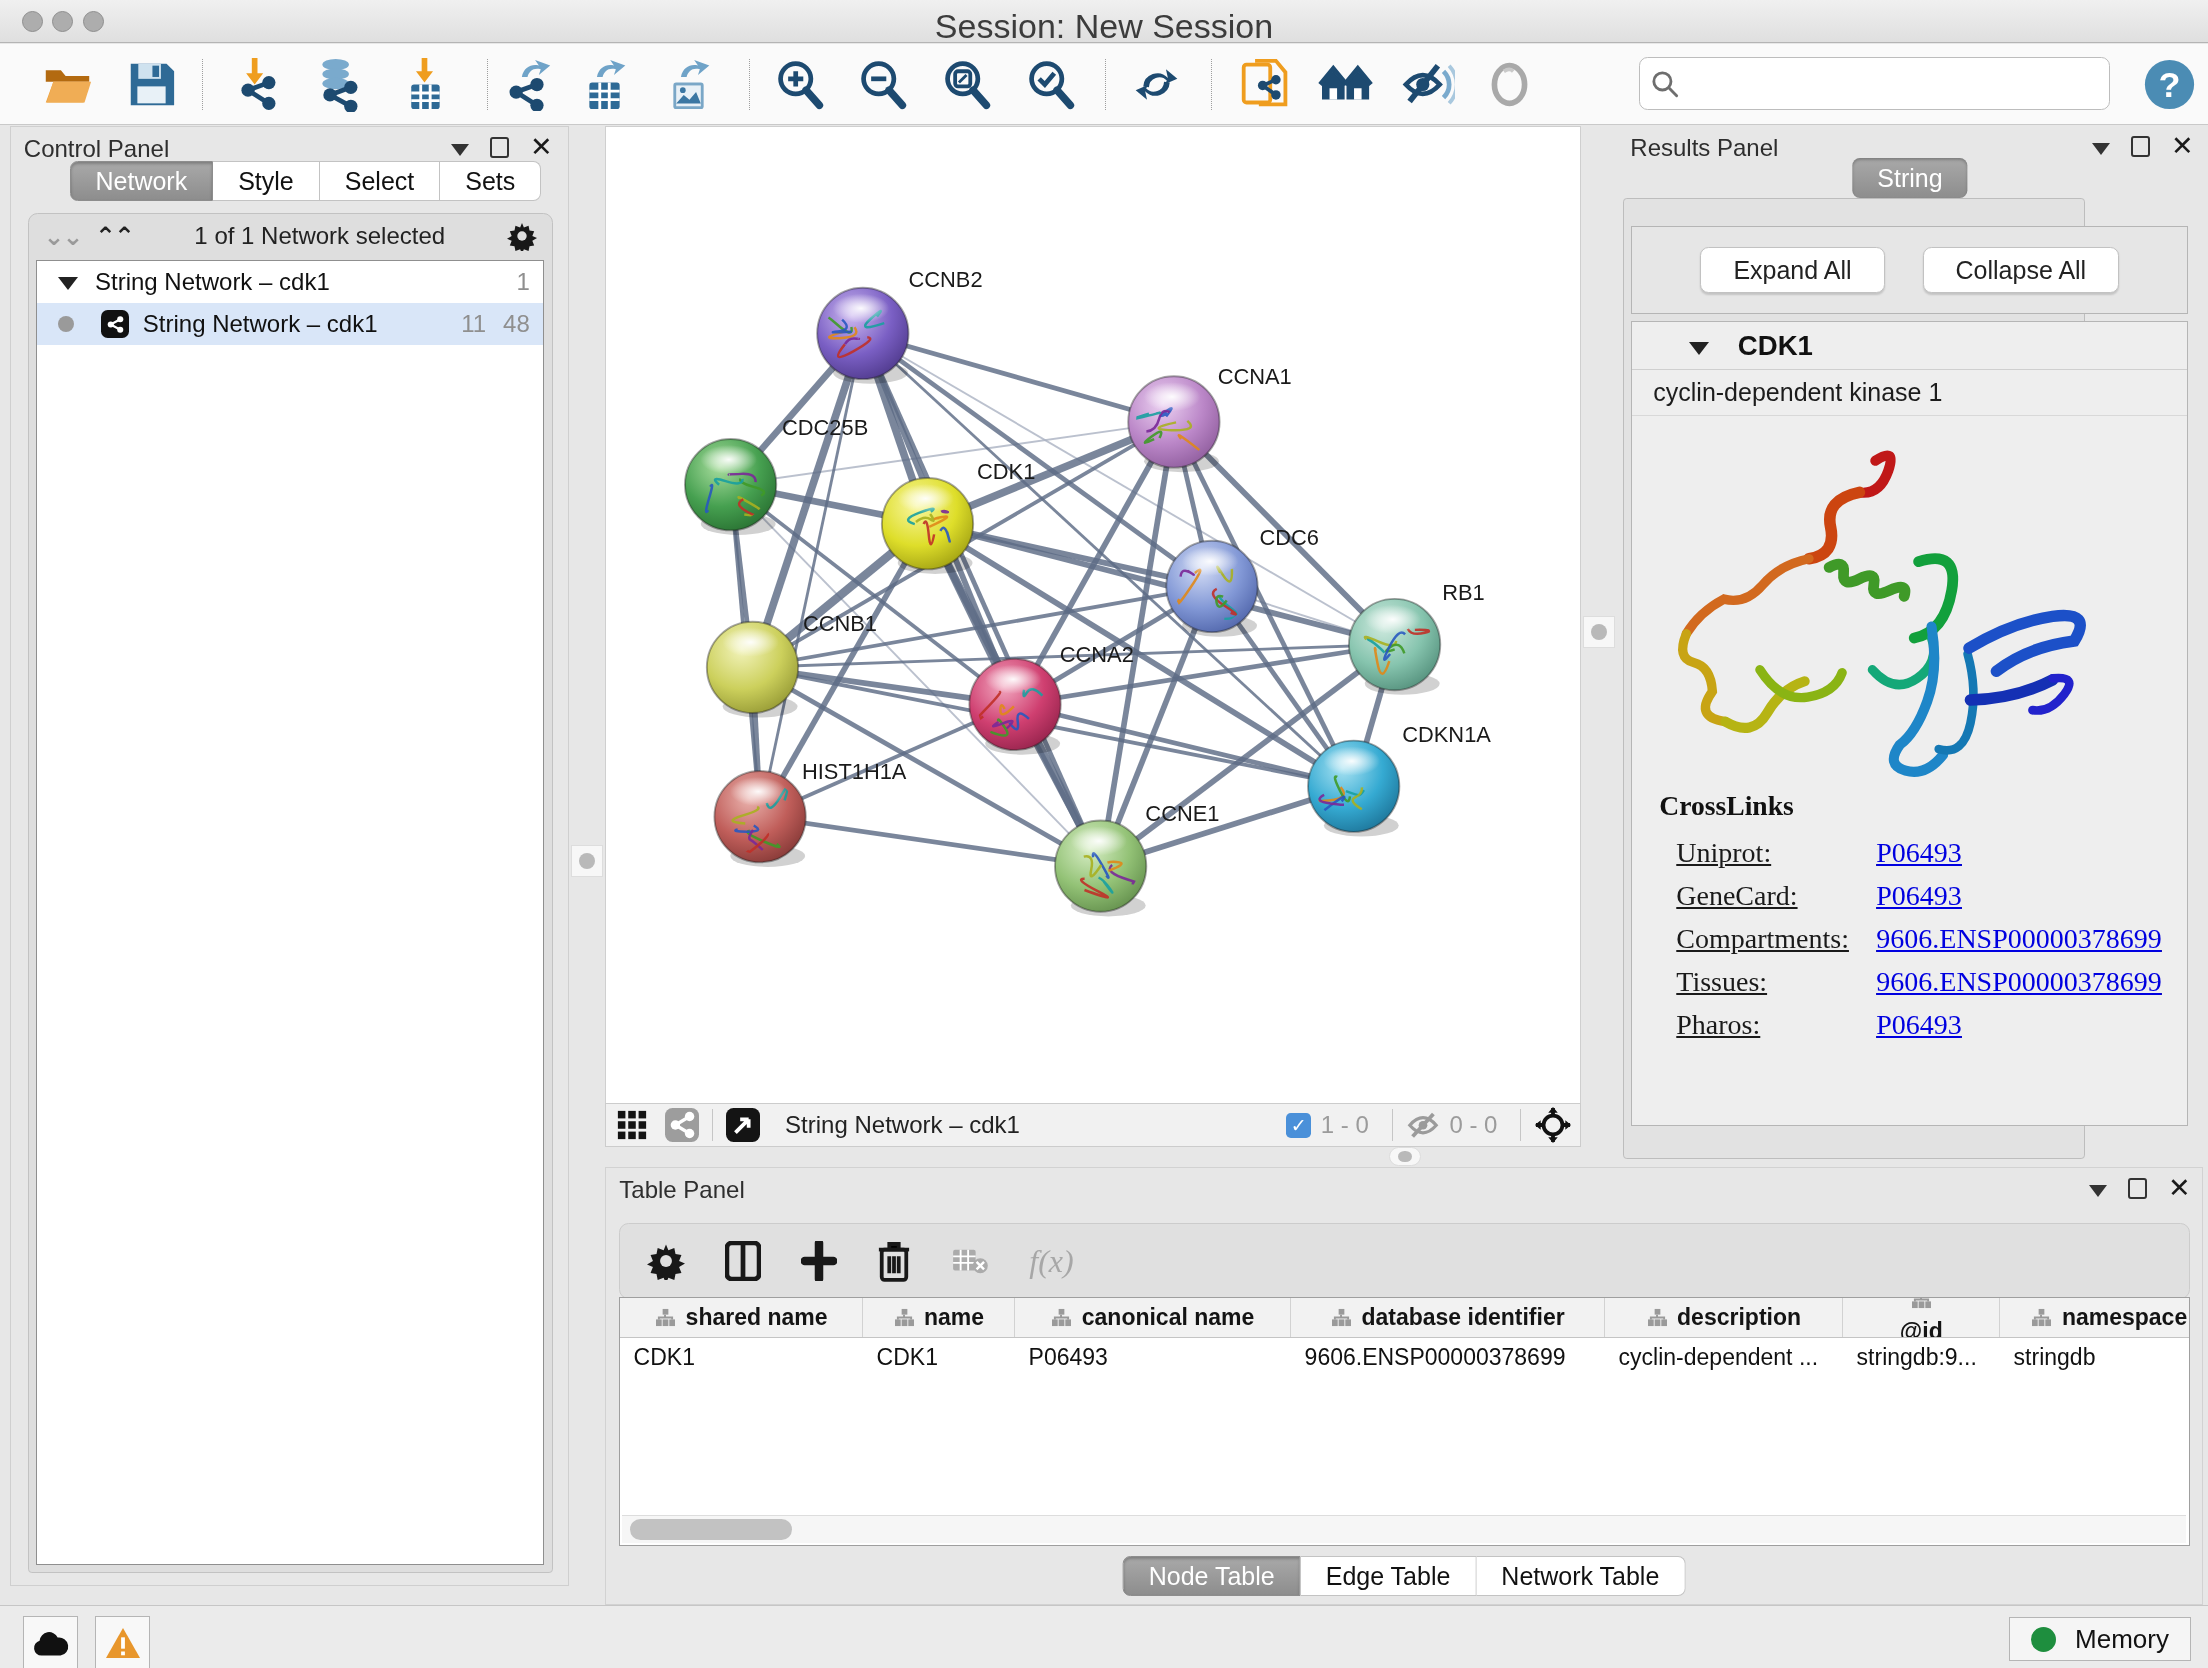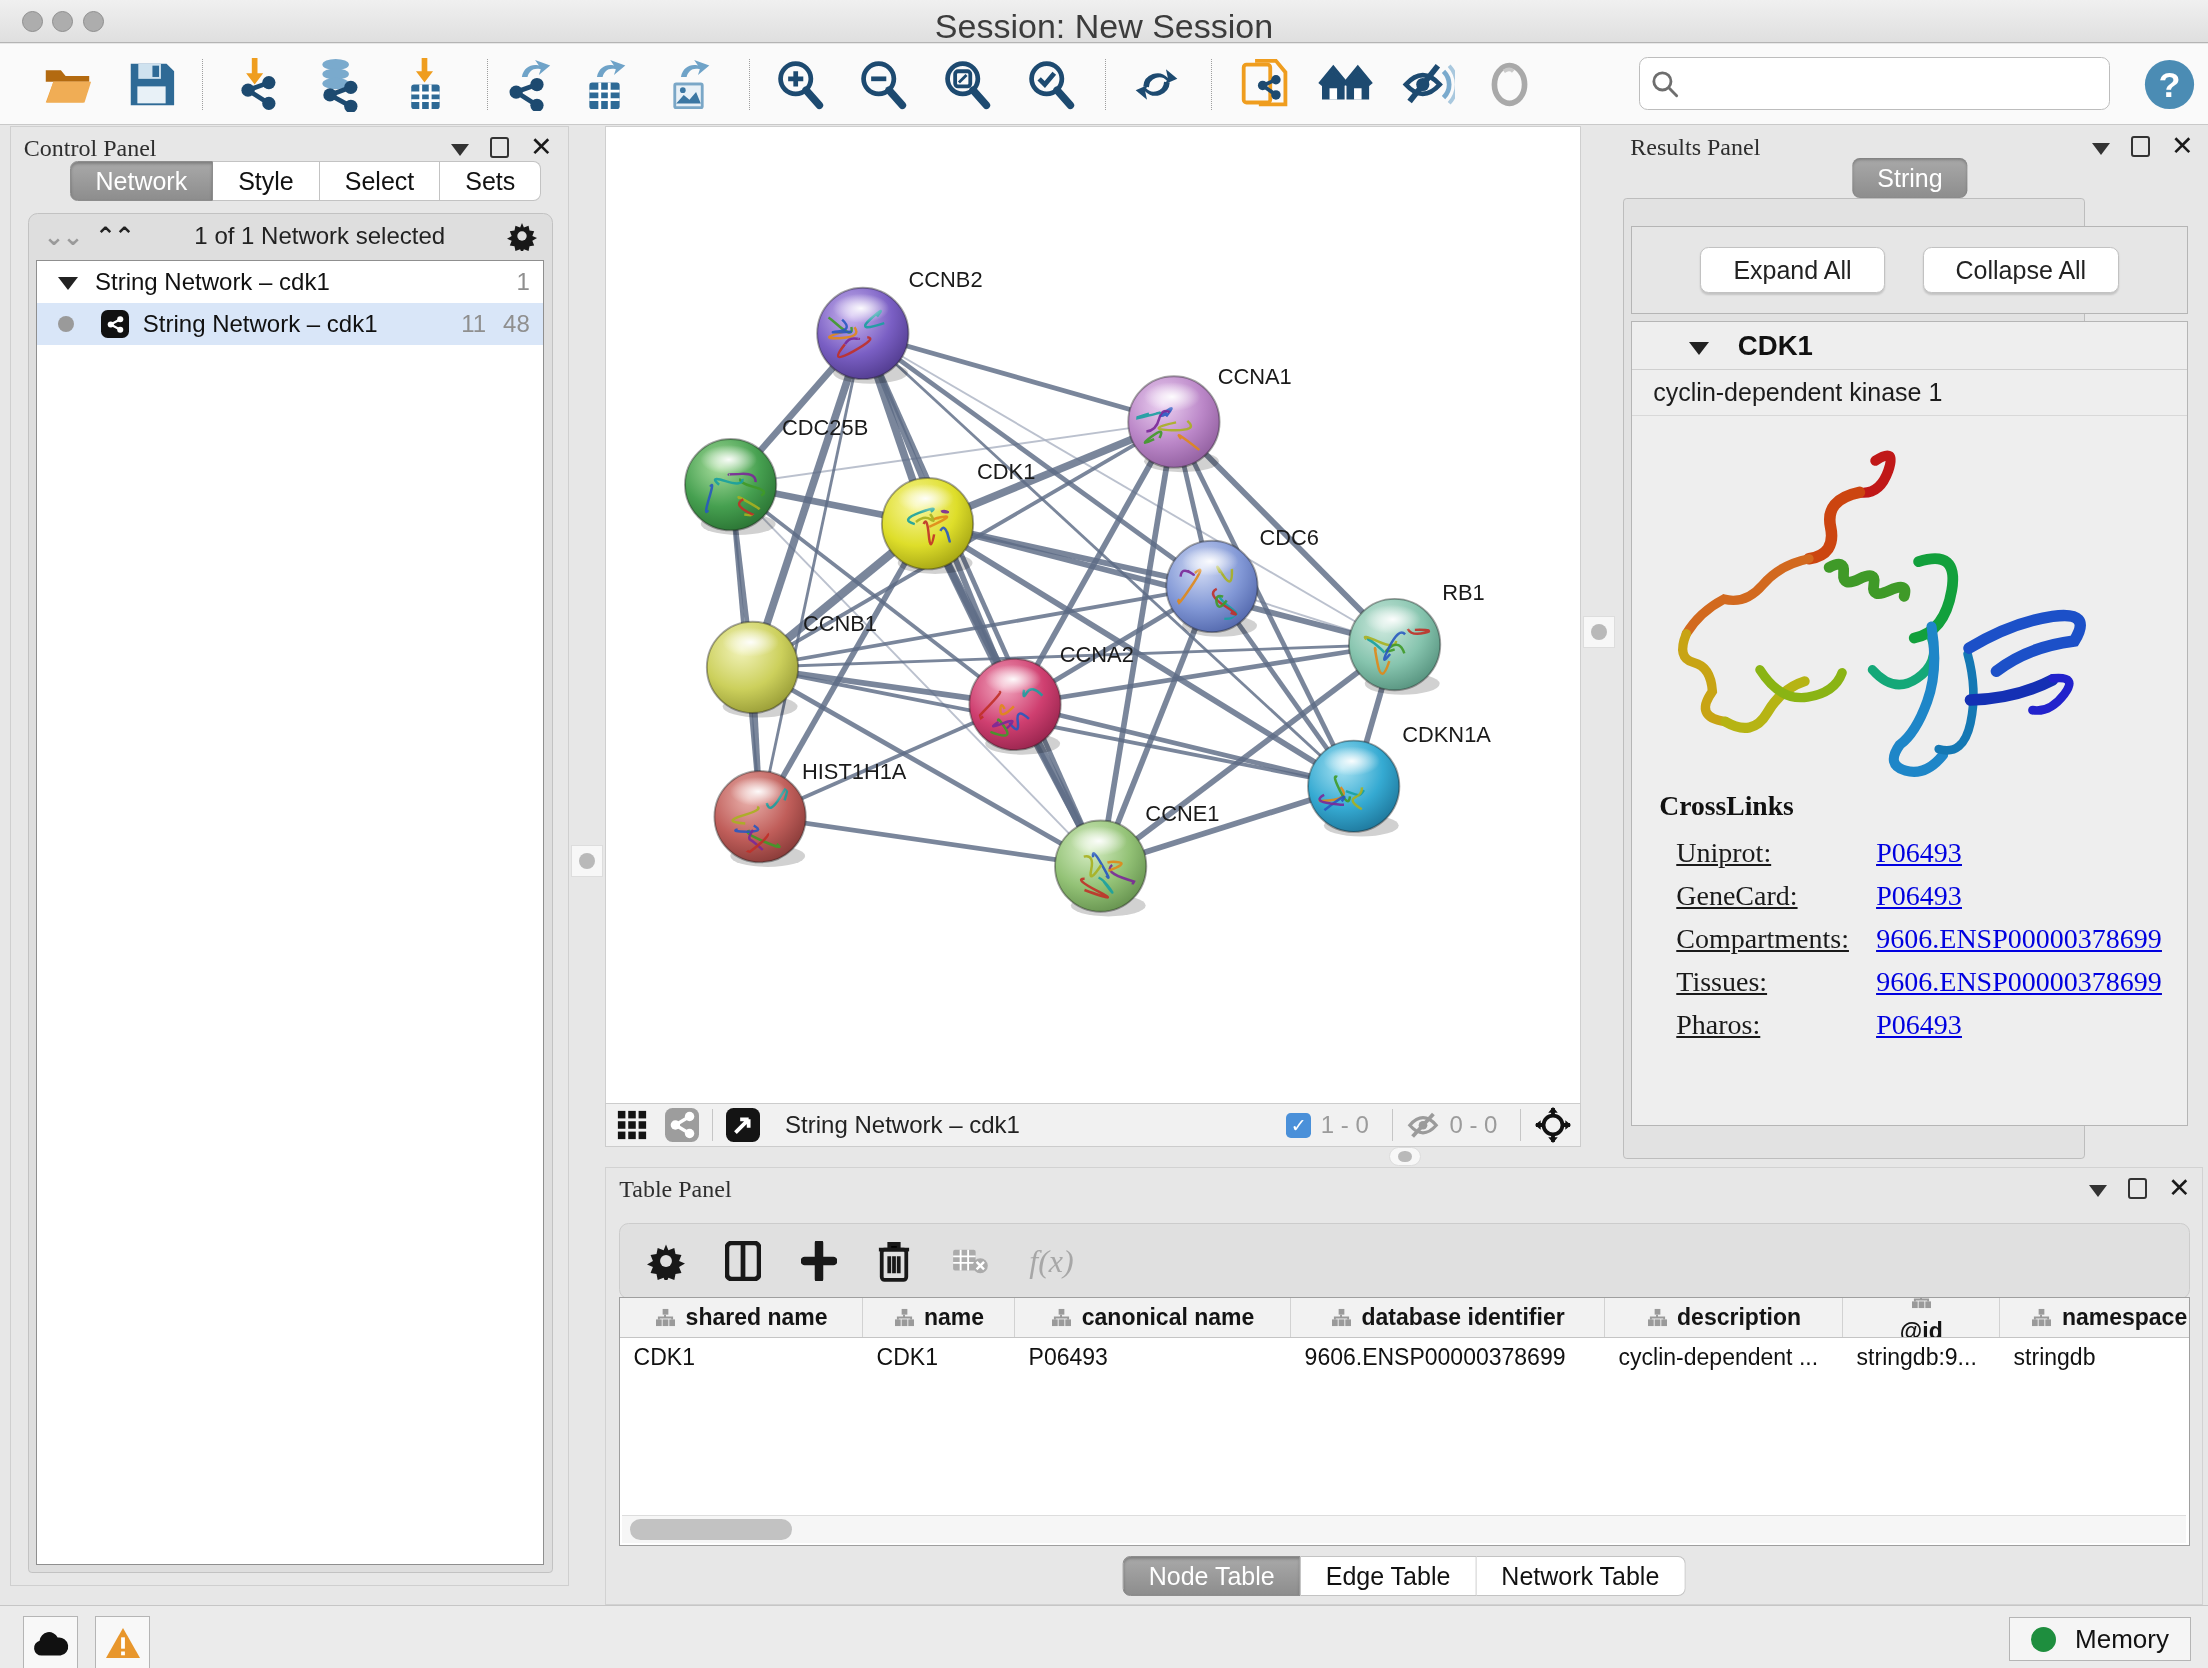--- a/index.html
+++ b/index.html
@@ -19,21 +19,21 @@
   .toolbar{position:absolute;left:0;top:44px;width:2208px;height:81px;background:#fafafa;
     border-bottom:1px solid #c9c9c9;}
   .tbtn{position:absolute;top:11.4px;width:59px;height:59px;display:flex;align-items:center;justify-content:center;}
   .tsep{position:absolute;top:15px;width:0;height:51px;border-left:1.9px dotted #9e9e9e;}
   .searchbox{position:absolute;left:1639px;top:13.3px;width:471px;height:53px;background:#fff;
     border:1.9px solid #bdbdbd;border-radius:8.6px;display:flex;align-items:center;padding:0 11.4px;}
   .searchbox input{border:none;outline:none;font-size:25px;flex:1;margin-left:9.5px;
     font-family:"Liberation Sans",sans-serif;background:transparent;}
 
   
-  .panel-title{font-size:24px;color:#2e2e2e;font-family:Liberation Serif, serif;}
+  .panel-title{font-size:24px;color:#2e2e2e;}
   .panel-ctls{position:absolute;display:flex;gap:21px;align-items:center;}
   .pc-tri{width:0;height:0;border-left:9.5px solid transparent;border-right:9.5px solid transparent;
     border-top:12.4px solid #333;margin-top:5.7px;}
   .pc-float{width:19px;height:21px;border:2.9px solid #333;border-radius:2.9px;}
   .pc-x{font-size:27px;font-weight:bold;color:#1a1a1a;line-height:21px;}
 
   .seg{display:flex;}
   .seg .tab{height:40px;padding:0 25px;display:flex;align-items:center;justify-content:center;
     font-size:25px;background:#fff;border:1px solid #c3c3c3;border-left:none;color:#111;}
   .seg .tab:first-child{border-left:1px solid #c3c3c3;border-radius:7.6px 0 0 7.6px;}

